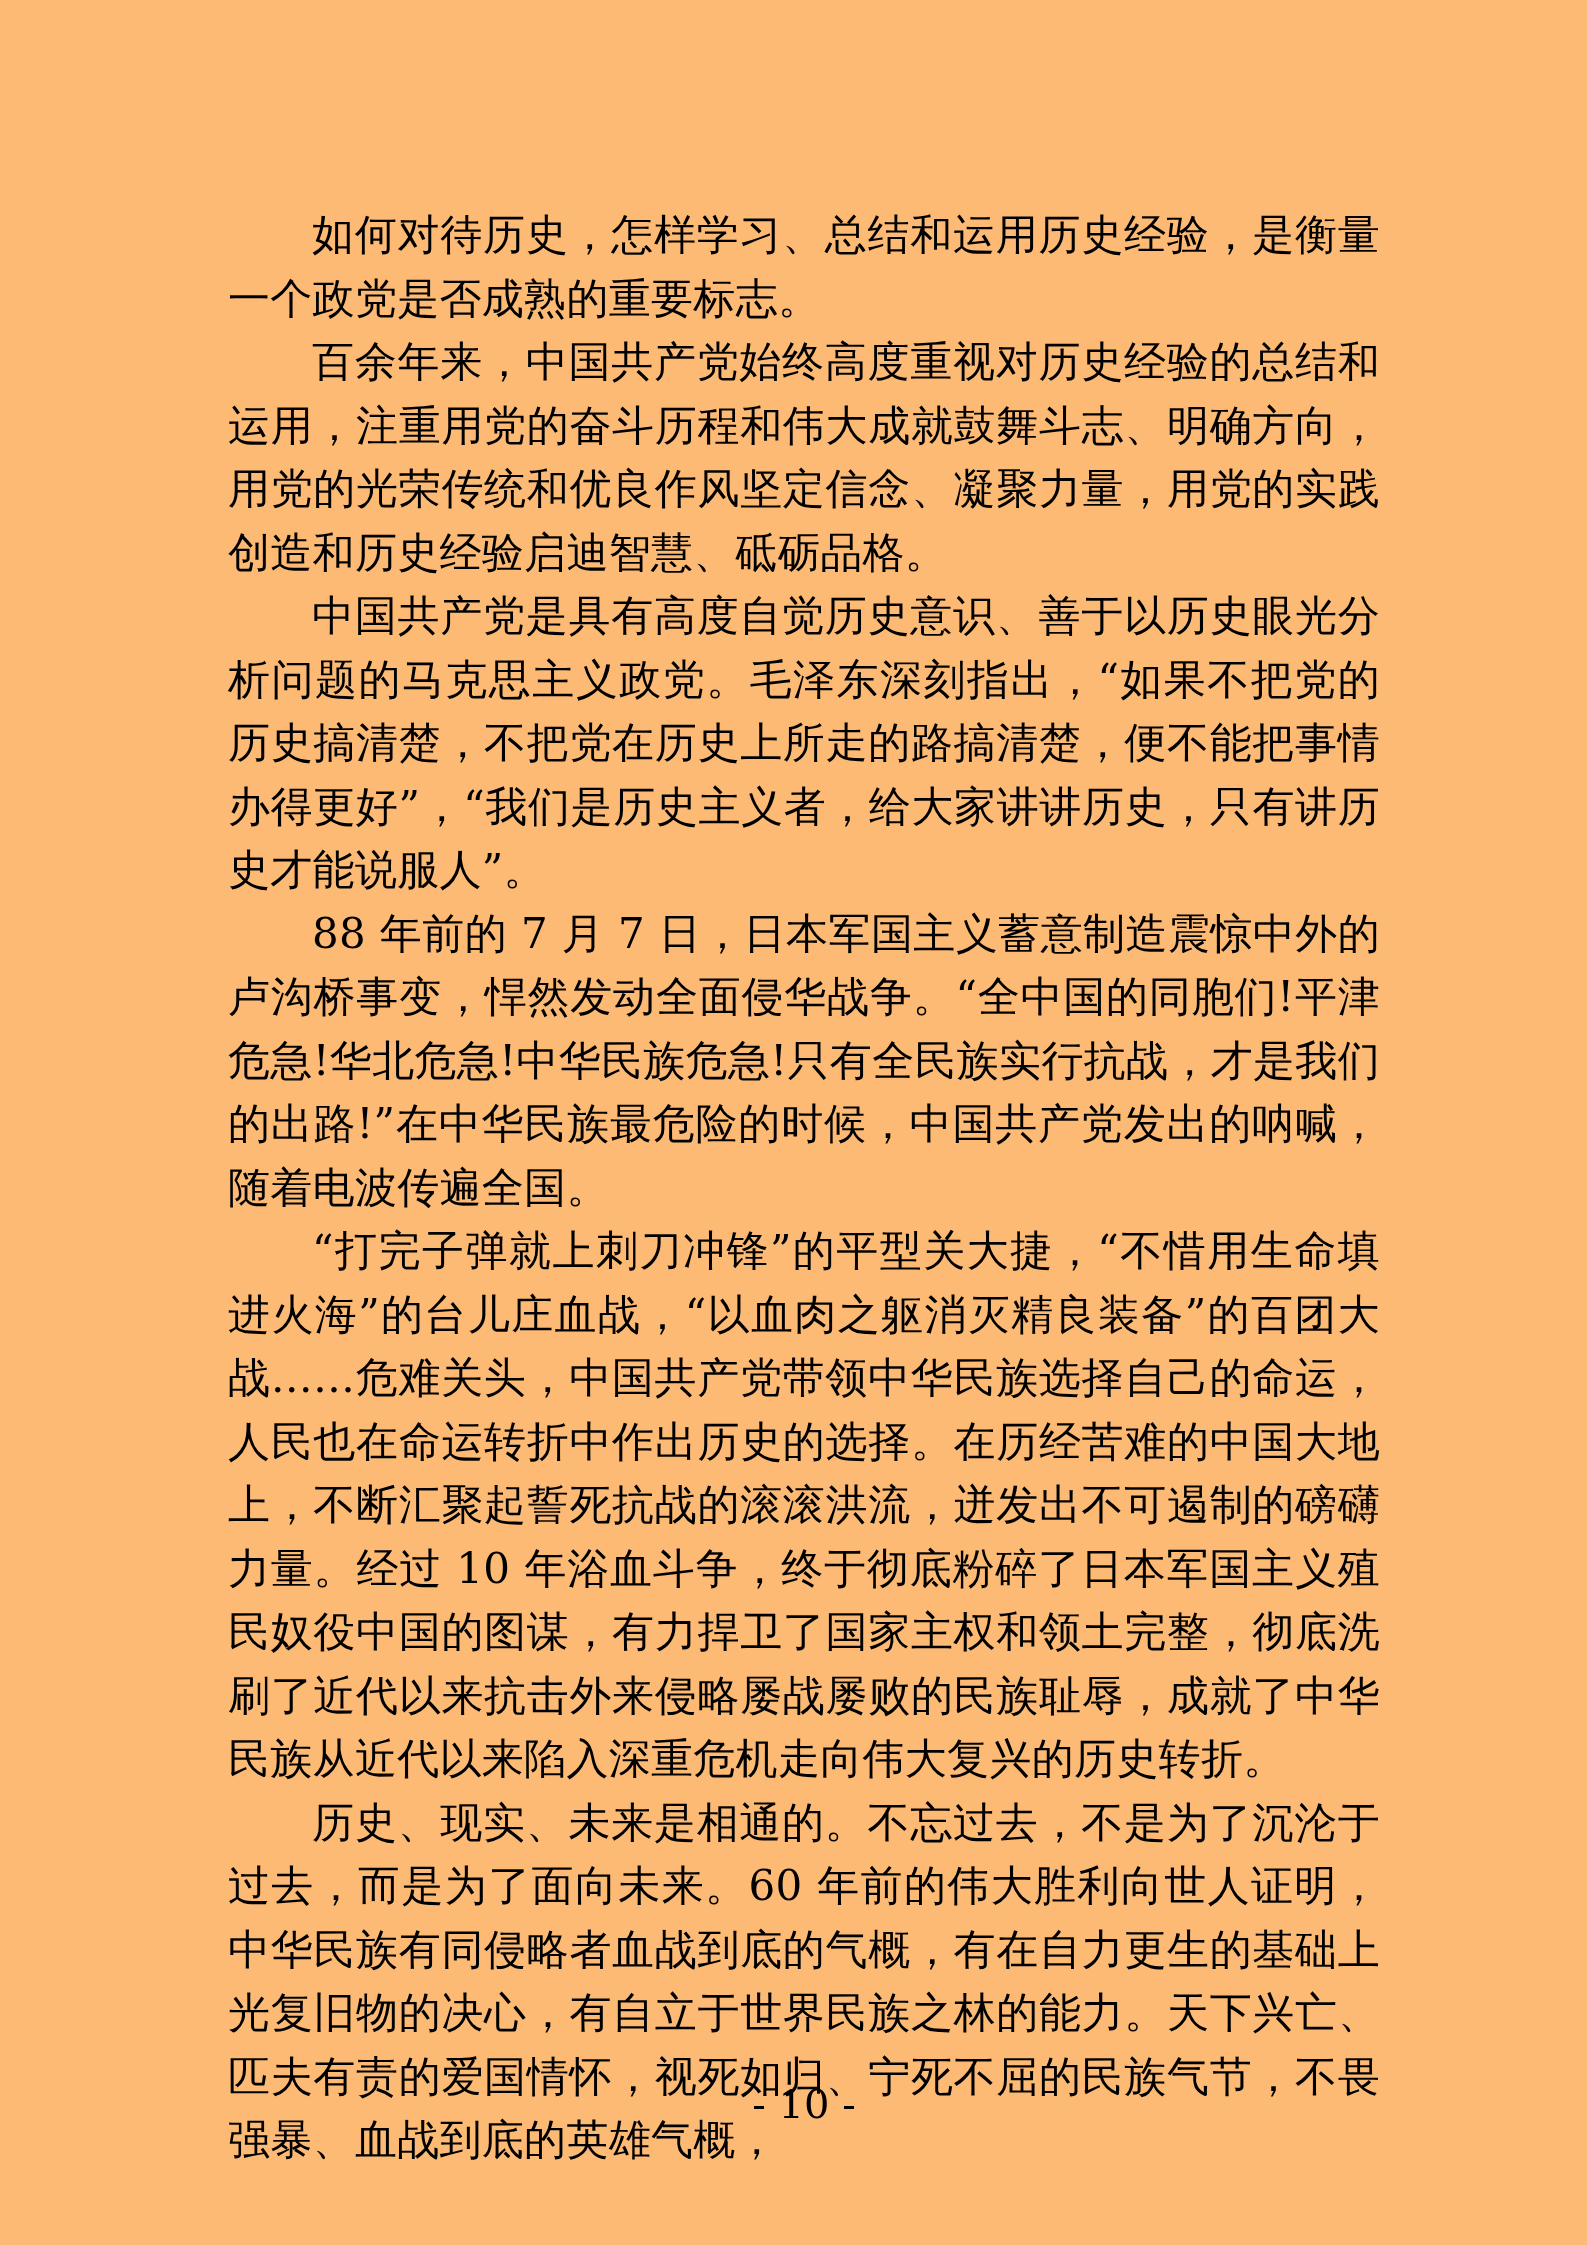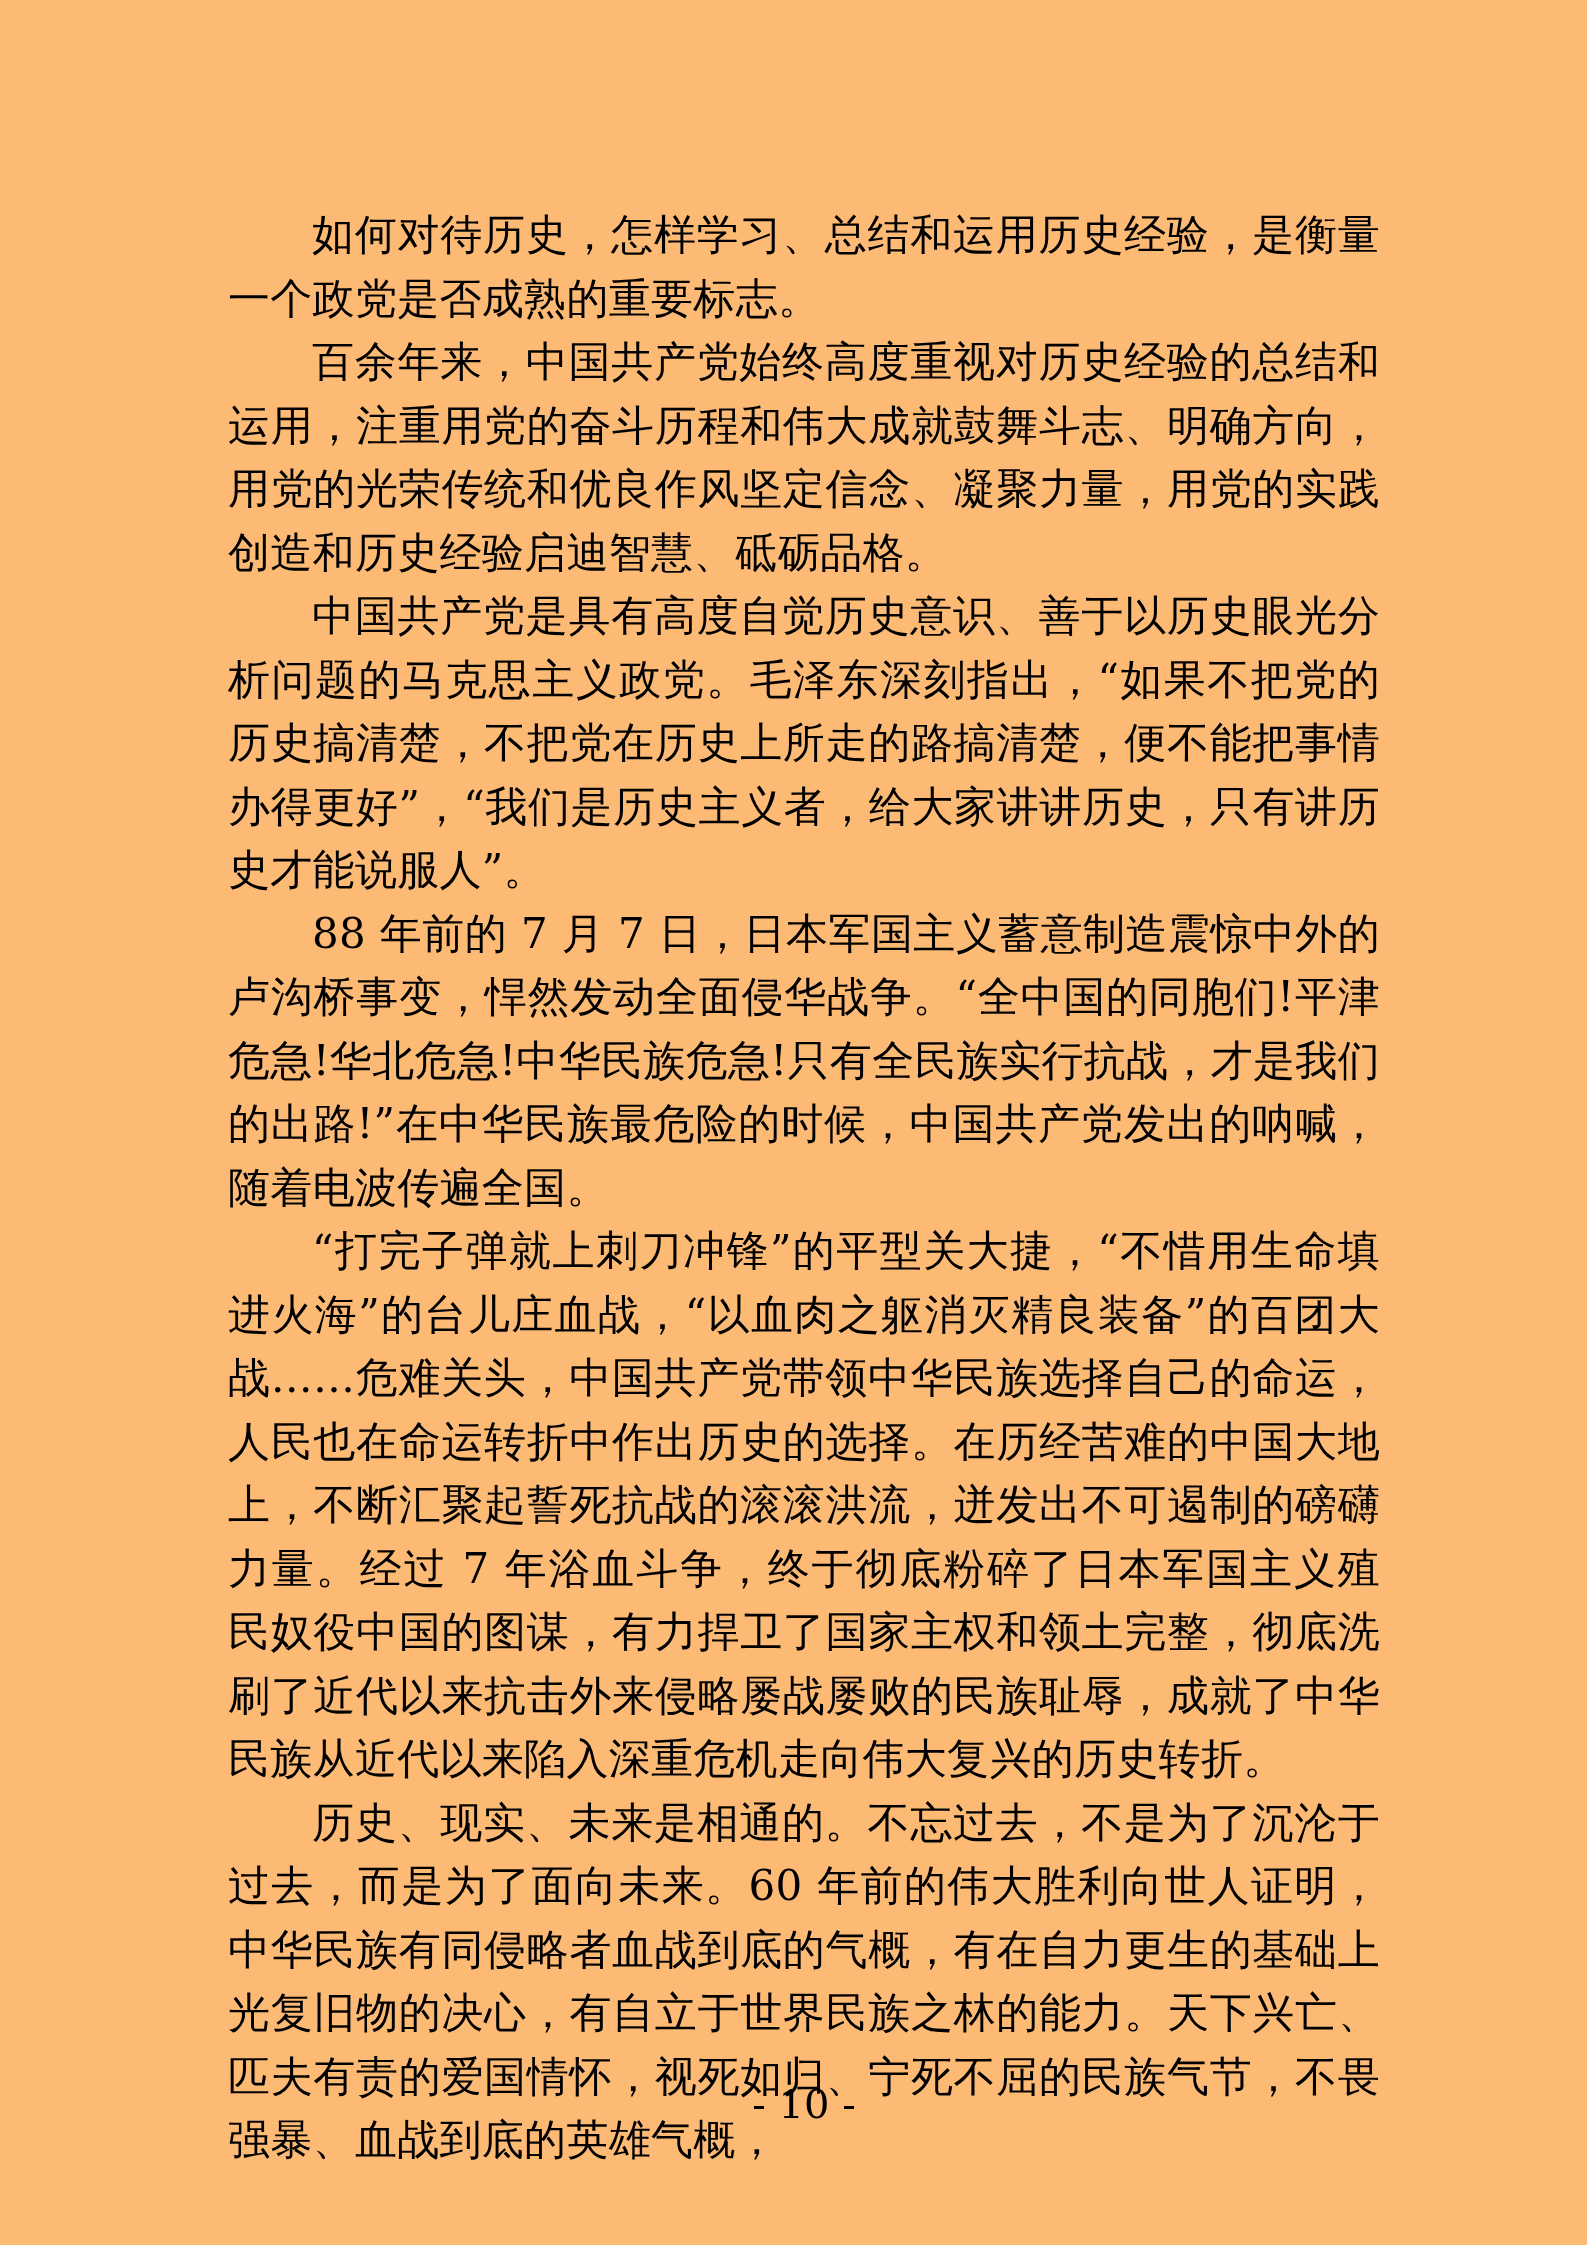--- a/index.html
+++ b/index.html
@@ -49,20 +49,20 @@
 </style>
 </head>
 <body>
 
 <div class="page" style="background: #fdba74; color: rgb(0, 0, 0);">
   <div class="text-block" id="body-container">
       <p class="para">如何对待历史，怎样学习、总结和运用历史经验，是衡量一个政党是否成熟的重要标志。</p>
       <p class="para">百余年来，中国共产党始终高度重视对历史经验的总结和运用，注重用党的奋斗历程和伟大成就鼓舞斗志、明确方向，用党的光荣传统和优良作风坚定信念、凝聚力量，用党的实践创造和历史经验启迪智慧、砥砺品格。</p>
       <p class="para">中国共产党是具有高度自觉历史意识、善于以历史眼光分析问题的马克思主义政党。毛泽东深刻指出，“如果不把党的历史搞清楚，不把党在历史上所走的路搞清楚，便不能把事情办得更好”，“我们是历史主义者，给大家讲讲历史，只有讲历史才能说服人”。</p>
       <p class="para">88 年前的 7 月 7 日，日本军国主义蓄意制造震惊中外的卢沟桥事变，悍然发动全面侵华战争。“全中国的同胞们!平津危急!华北危急!中华民族危急!只有全民族实行抗战，才是我们的出路!”在中华民族最危险的时候，中国共产党发出的呐喊，随着电波传遍全国。</p>
-      <p class="para">“打完子弹就上刺刀冲锋”的平型关大捷，“不惜用生命填进火海”的台儿庄血战，“以血肉之躯消灭精良装备”的百团大战……危难关头，中国共产党带领中华民族选择自己的命运，人民也在命运转折中作出历史的选择。在历经苦难的中国大地上，不断汇聚起誓死抗战的滚滚洪流，迸发出不可遏制的磅礴力量。经过 7 年浴血斗争，终于彻底粉碎了日本军国主义殖民奴役中国的图谋，有力捍卫了国家主权和领土完整，彻底洗刷了近代以来抗击外来侵略屡战屡败的民族耻辱，成就了中华民族从近代以来陷入深重危机走向伟大复兴的历史转折。</p>
+      <p class="para">“打完子弹就上刺刀冲锋”的平型关大捷，“不惜用生命填进火海”的台儿庄血战，“以血肉之躯消灭精良装备”的百团大战……危难关头，中国共产党带领中华民族选择自己的命运，人民也在命运转折中作出历史的选择。在历经苦难的中国大地上，不断汇聚起誓死抗战的滚滚洪流，迸发出不可遏制的磅礴力量。经过 10 年浴血斗争，终于彻底粉碎了日本军国主义殖民奴役中国的图谋，有力捍卫了国家主权和领土完整，彻底洗刷了近代以来抗击外来侵略屡战屡败的民族耻辱，成就了中华民族从近代以来陷入深重危机走向伟大复兴的历史转折。</p>
       <p class="para">历史、现实、未来是相通的。不忘过去，不是为了沉沦于过去，而是为了面向未来。60 年前的伟大胜利向世人证明，中华民族有同侵略者血战到底的气概，有在自力更生的基础上光复旧物的决心，有自立于世界民族之林的能力。天下兴亡、匹夫有责的爱国情怀，视死如归、宁死不屈的民族气节，不畏强暴、血战到底的英雄气概，</p>
     </div>
 
   <div class="page-footer">
     <span>- 10 -</span>
   </div>
 </div>
 
 </body></html>

